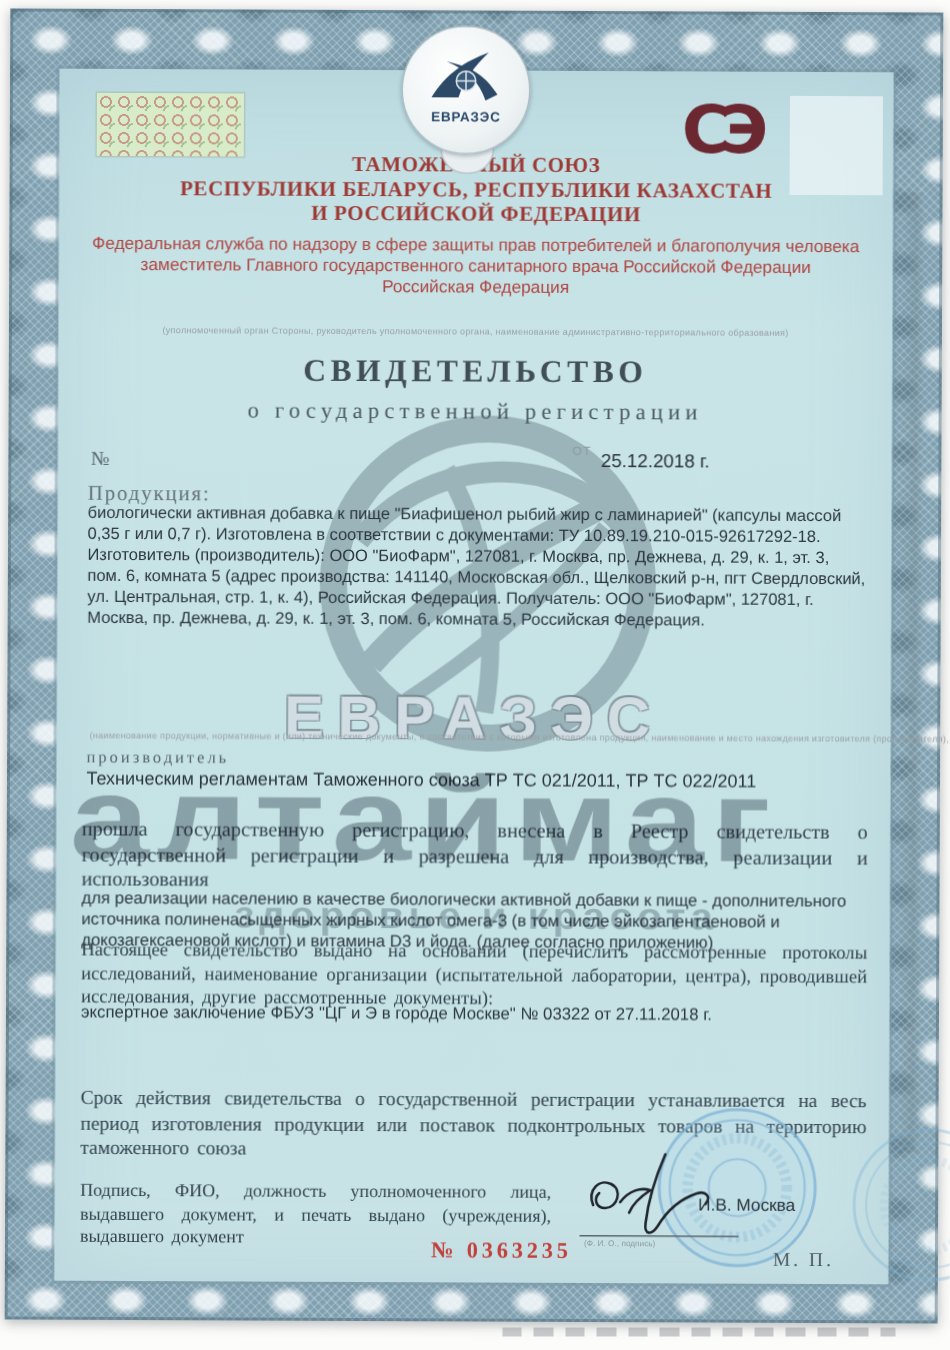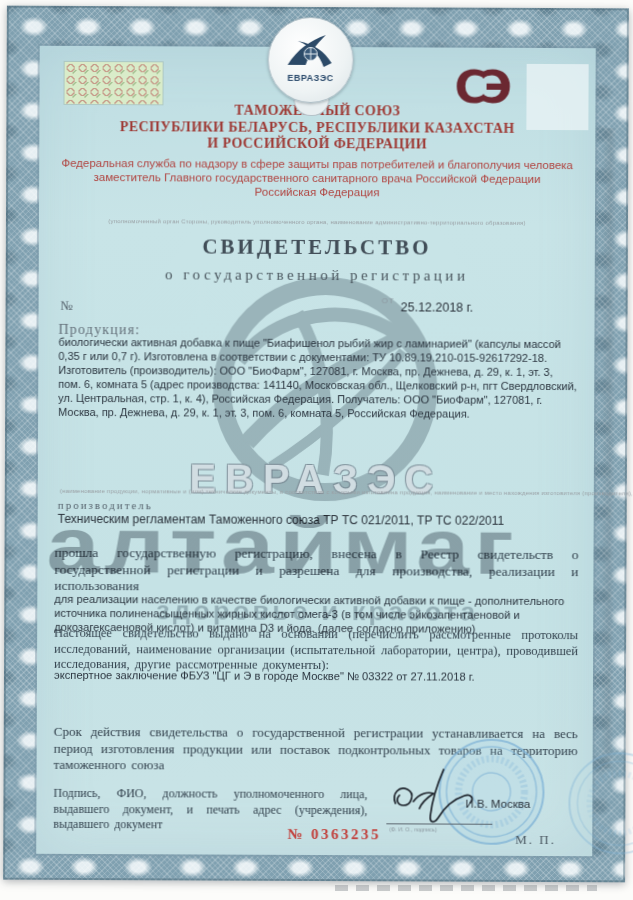--- a/index.html
+++ b/index.html
@@ -213,21 +213,21 @@
   <div class="wm-altaimag abs">алтаймаг</div>
   <div class="wm-zdorovie abs">здоровье и красота</div>
 
   <div class="serif-par para1 abs">прошла государственную регистрацию, внесена в Реестр свидетельств о государственной регистрации и разрешена для производства, реализации и использования</div>
   <div class="para2 abs">для реализации населению в качестве биологически активной добавки к пище - дополнительного источника полиненасыщенных жирных кислот омега-3 (в том числе эйкозапентаеновой и докозагексаеновой кислот) и витамина D3 и йода. (далее согласно приложению)</div>
   <div class="serif-par para3 abs">Настоящее свидетельство выдано на основании (перечислить рассмотренные протоколы исследований, наименование организации (испытательной лаборатории, центра), проводившей исследования, другие рассмотренные документы):</div>
   <div class="para4 abs">экспертное заключение ФБУЗ "ЦГ и Э в городе Москве" № 03322 от 27.11.2018 г.</div>
 
   <div class="serif-par validity abs">Срок действия свидетельства о государственной регистрации устанавливается на весь период изготовления продукции или поставок подконтрольных товаров на территорию таможенного союза</div>
 
-  <div class="serif-par sig-label abs">Подпись, ФИО, должность уполномоченного лица, выдавшего документ, и печать адрес (учреждения), выдавшего документ</div>
+  <div class="serif-par sig-label abs">Подпись, ФИО, должность уполномоченного лица, выдавшего документ, и печать выдано (учреждения), выдавшего документ</div>
 
   <svg class="stamp stamp1 abs" width="150" height="118" viewBox="0 0 150 118">
     <circle cx="78" cy="58" r="52" fill="rgba(150,200,230,.13)"></circle>
     <circle cx="78" cy="58" r="52" fill="none" stroke="#7eb2d6" stroke-width="2" opacity=".75"></circle>
     <circle cx="78" cy="58" r="45" fill="none" stroke="#7eb2d6" stroke-width="1.4" opacity=".65"></circle>
     <circle cx="78" cy="58" r="33" fill="none" stroke="#7eb2d6" stroke-width="7" stroke-dasharray="2.5 2.5" opacity=".3"></circle>
     <circle cx="78" cy="58" r="19" fill="none" stroke="#7eb2d6" stroke-width="1.4" opacity=".6"></circle>
   </svg>
   <svg class="stamp stamp2 abs" width="120" height="110" viewBox="0 0 120 110">
     <circle cx="70" cy="55" r="50" fill="none" stroke="#7eb2d6" stroke-width="2" opacity=".6"></circle>

